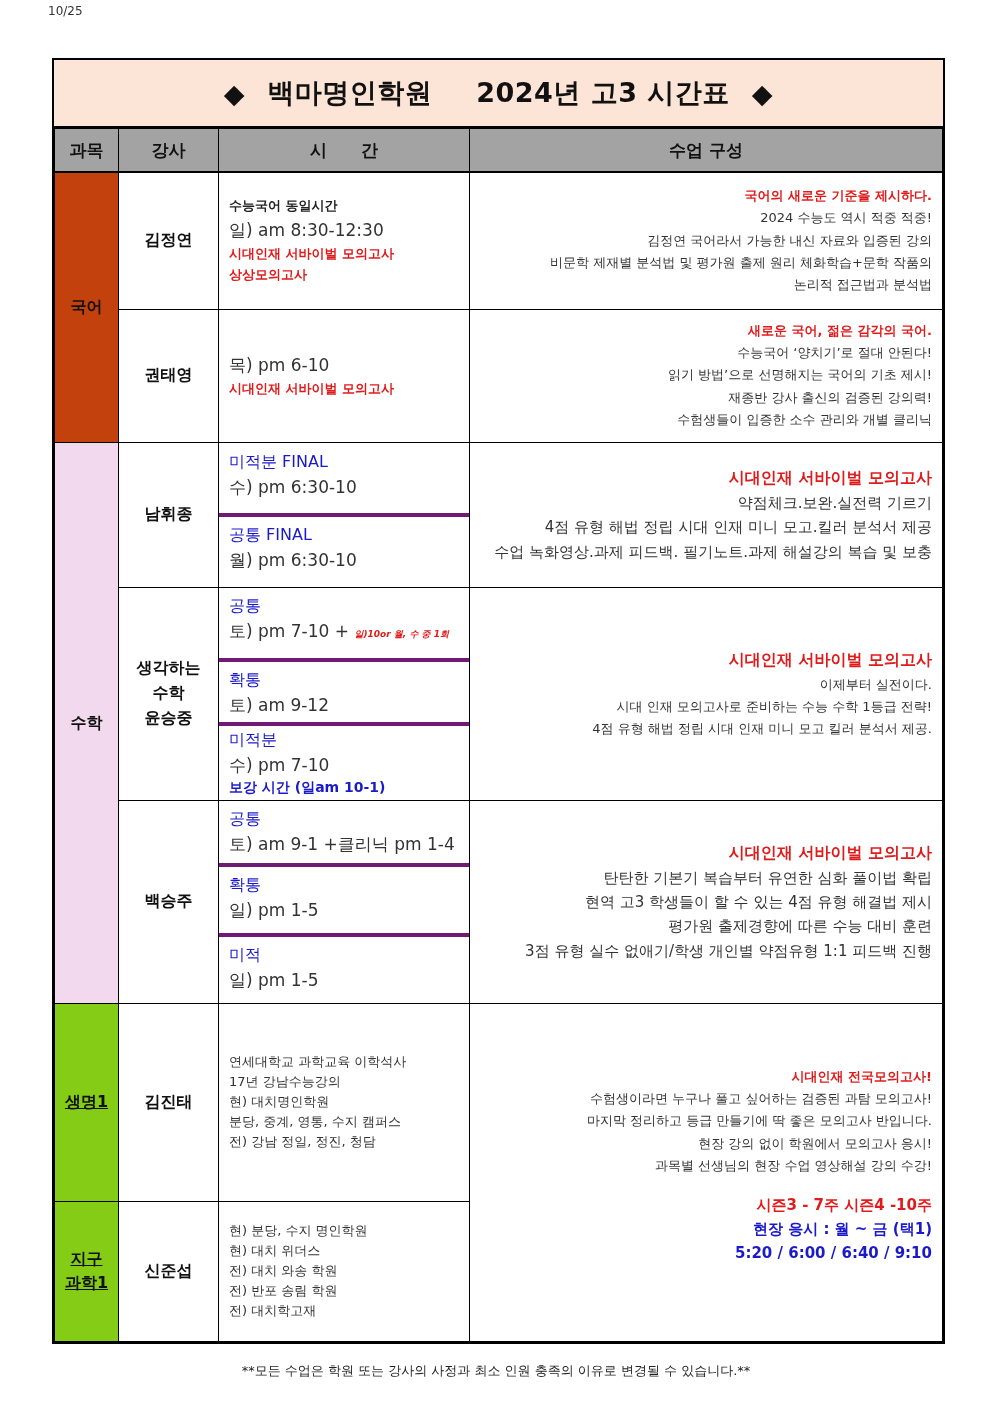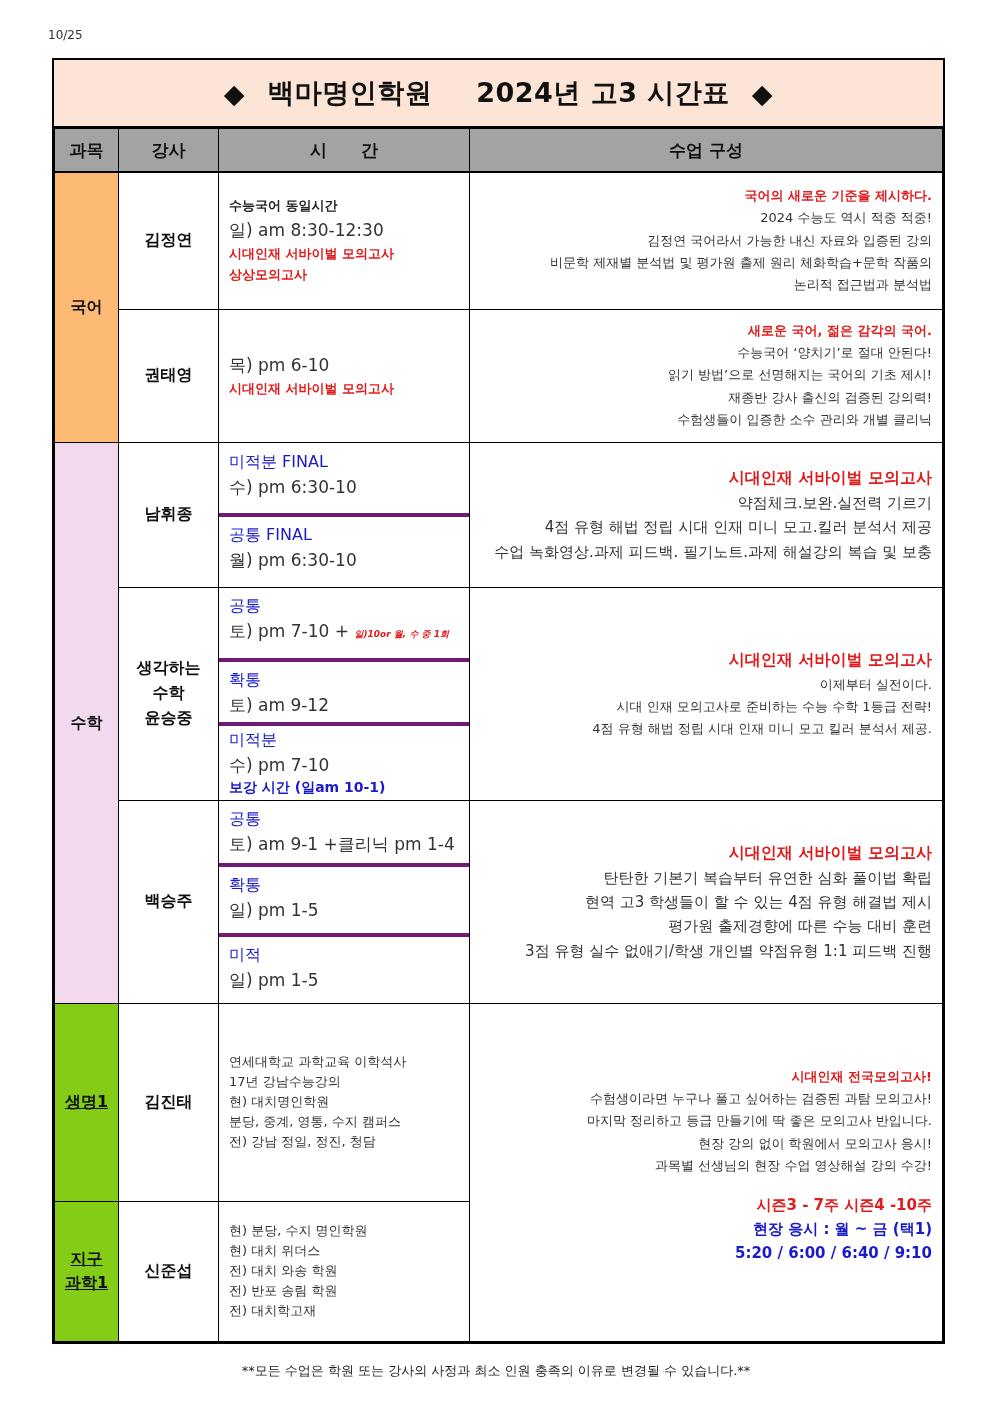--- a/index.html
+++ b/index.html
@@ -1,28 +1,28 @@
 <!DOCTYPE html>
 <html><head>
 <meta charset="utf-8">
 <style>
   html, body { margin: 0; padding: 0; background: #ffffff; }
   body { width: 992px; height: 1403px; position: relative; font-family: "DejaVu Sans", "Liberation Sans", sans-serif; color: #222; }
-  .page-number { position: absolute; left: 48px; top: 28px; font-size: 12px; color: #333; }
+  .page-number { position: absolute; left: 48px; top: 4px; font-size: 12px; color: #333; }
   .sheet { position: absolute; left: 52px; top: 58px; width: 893px; border: 2px solid #000; box-sizing: border-box; }
   .title-bar { height: 66px; background: #fce4d6; border-bottom: 2px solid #000; display: flex; align-items: center; justify-content: center; font-size: 27px; font-weight: 600; color: #111; letter-spacing: 0.5px; }
   .title-bar .gap { display: inline-block; width: 22px; }
   table { border-collapse: collapse; width: 100%; table-layout: fixed; }
   th { background: #a3a3a3; height: 40px; font-size: 17px; font-weight: 600; border: 1px solid #000; border-bottom: 2px solid #000; color: #111; }
   td { border: 1px solid #000; vertical-align: middle; padding: 0; }
   .col-subj { width: 64px; }
   .col-teacher { width: 100px; }
   .col-time { width: 251px; }
   .subj { text-align: center; font-size: 16px; font-weight: 600; color: #111; line-height: 1.5; }
-  .subj.kor { background: #fdba74; }
+  .subj.kor { background: #c2410c; }
   .subj.math { background: #f2d9ee; }
   .subj.sci { background: #84cc16; text-decoration: underline; }
   .teacher { text-align: center; font-size: 16px; font-weight: 600; color: #111; line-height: 1.55; }
   .time-cell { padding: 8px 10px; font-size: 13px; line-height: 1.6; }
   .time-block { padding: 6px 10px 6px 10px; border-bottom: 4px solid #701a75; }
   .time-block:last-child { border-bottom: none; }
   .blue { color: #1a1ac9; }
   .red { color: #e01b1b; }
   .b { font-weight: 600; }
   .lbl { font-size: 16px; line-height: 1.55; }

